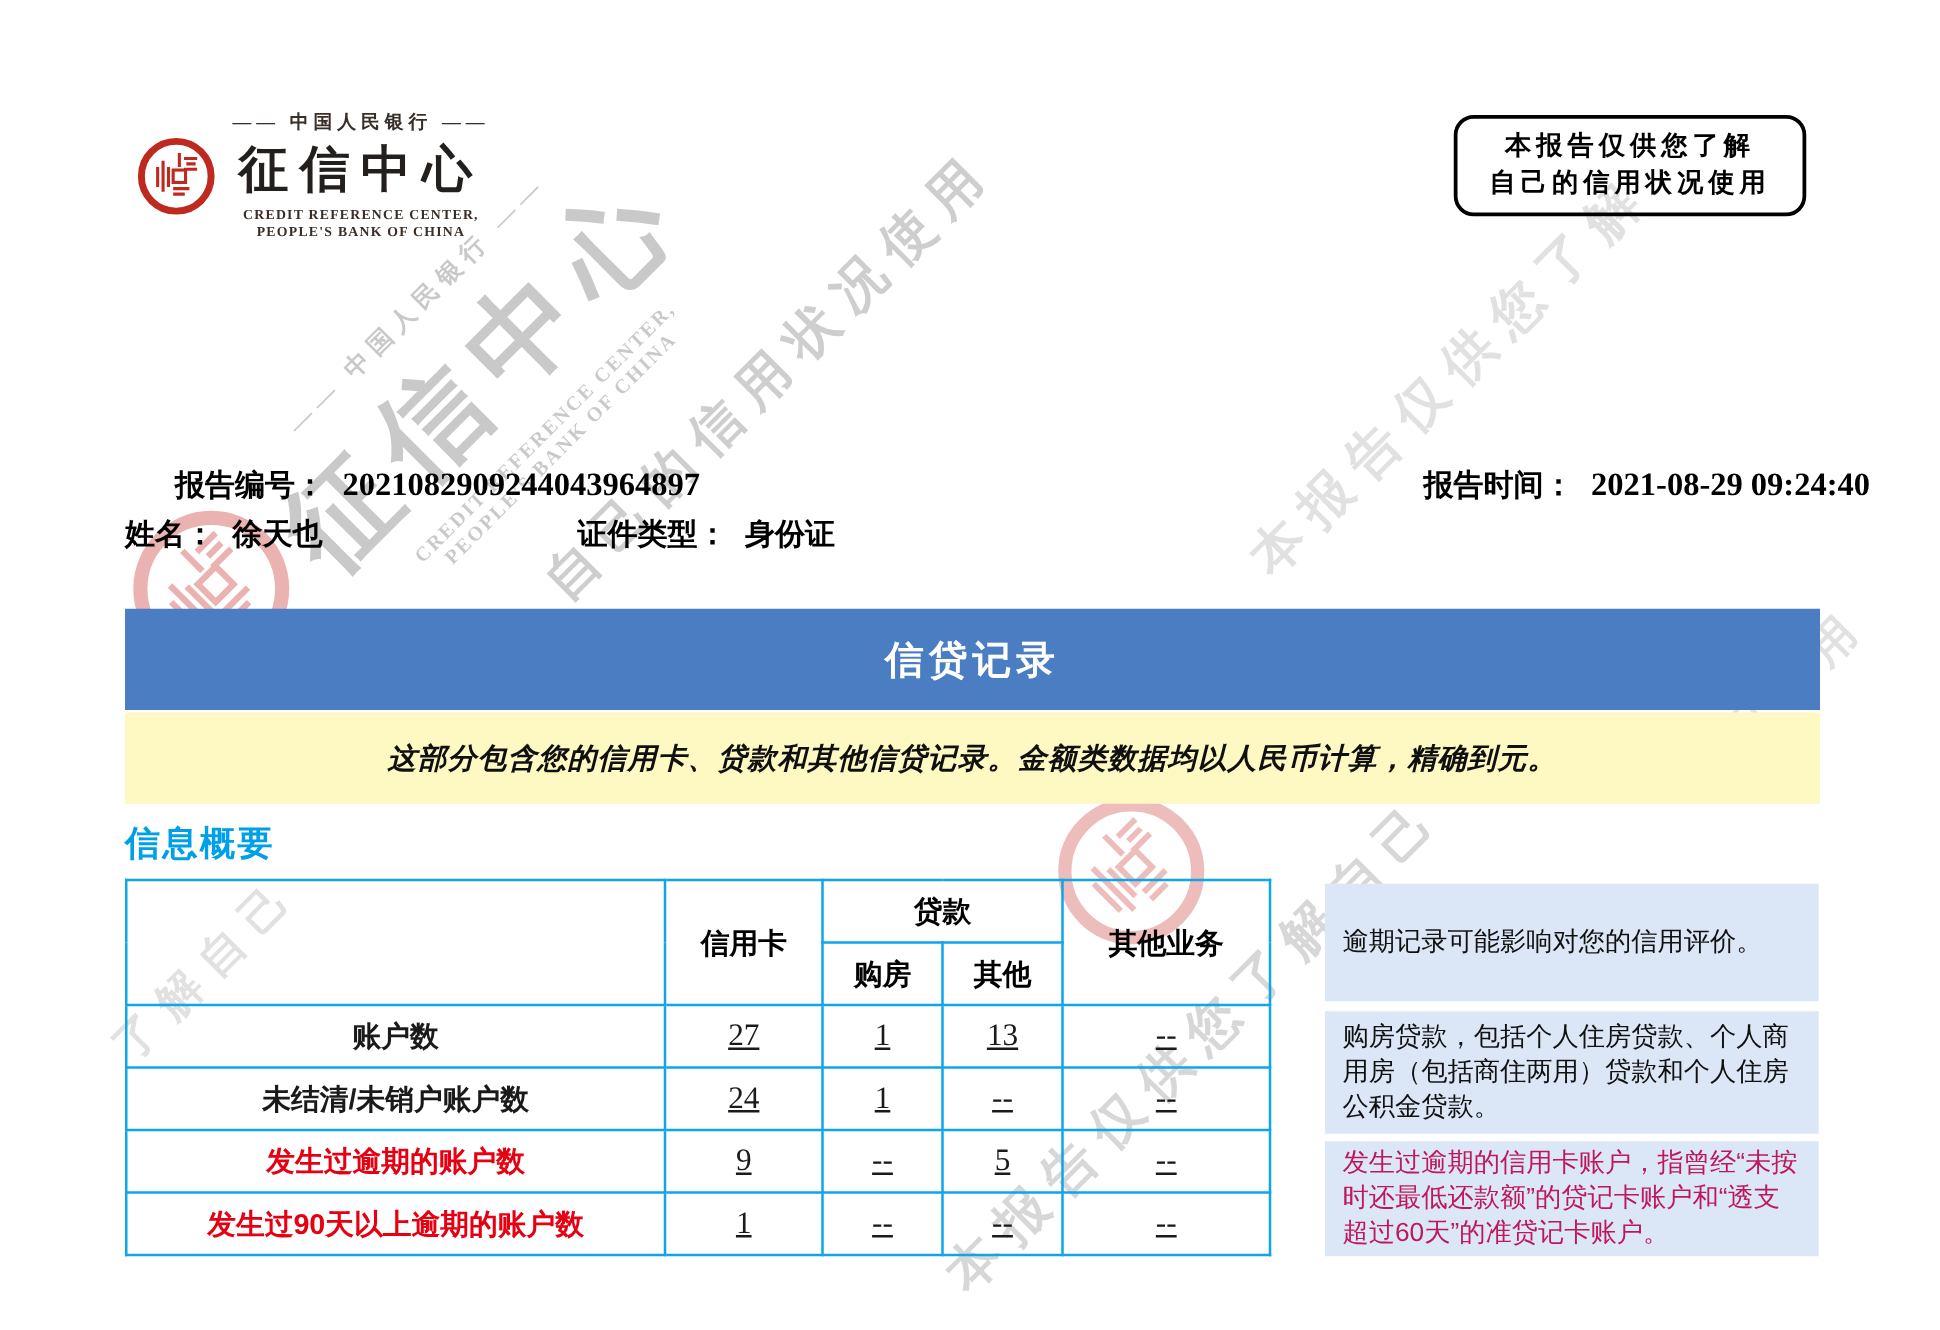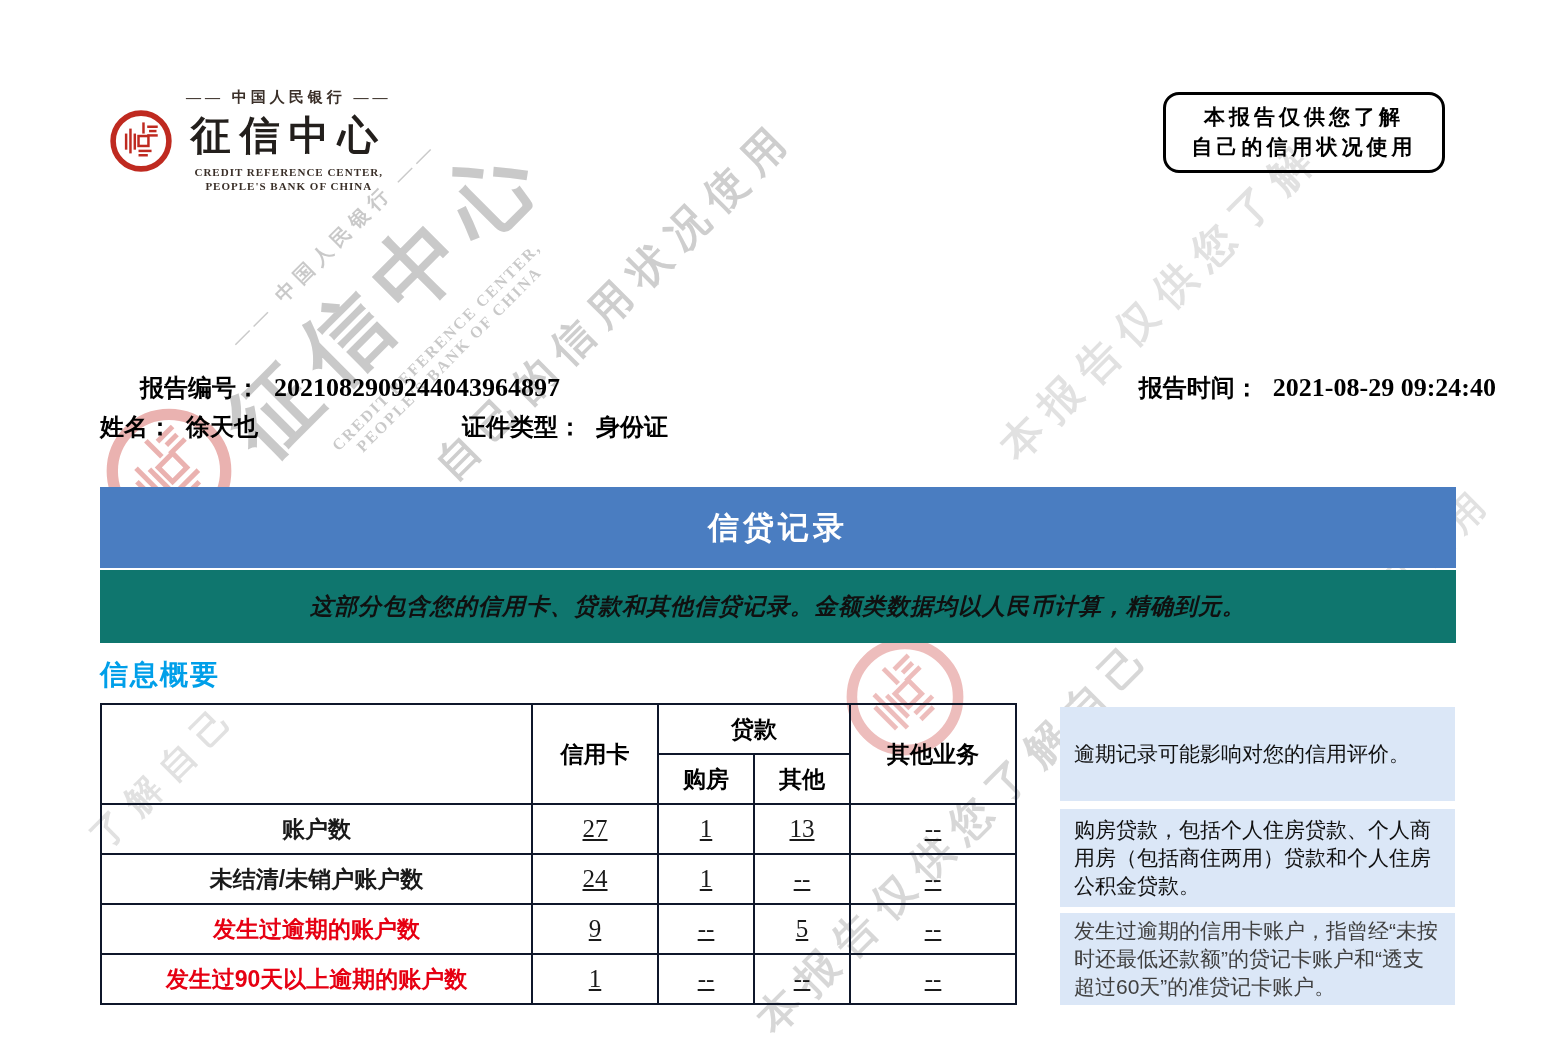--- a/index.html
+++ b/index.html
@@ -50,41 +50,41 @@
   .info-left{position:absolute;left:0;top:0;}
   .info-mid{position:absolute;left:362px;top:0;}
   .info-right{position:absolute;right:0;top:0;}
   .num{font-family:"Liberation Serif",serif;font-size:26px;}
   .sp{display:inline-block;width:48px;}
   .sp-s{display:inline-block;width:14px;}
 
   .banner{left:100px;top:487px;width:1356px;height:81px;background:#4a7dc1;color:#fff;
           display:flex;align-items:center;justify-content:center;font-size:31px;
           font-weight:700;letter-spacing:4px;}
-  .subband{left:100px;top:570px;width:1356px;height:73px;background:#0f766e;
+  .subband{left:100px;top:570px;width:1356px;height:73px;background:#fef9c3;
            display:flex;align-items:center;justify-content:center;font-size:23px;
            font-weight:700;font-style:italic;color:#101010;letter-spacing:1px;}
 
   .sec-heading{left:100px;top:656px;font-size:28px;font-weight:700;color:#009fe9;letter-spacing:2px;}
 
   table.summary{position:absolute;left:100px;top:703px;border-collapse:collapse;table-layout:fixed;}
-  table.summary th, table.summary td{border:2px solid #0f172a;padding:0;}
+  table.summary th, table.summary td{border:2px solid #0ea5e9;padding:0;}
   table.summary th{font-size:23px;font-weight:700;color:#000;text-align:center;}
   td.rlabel{font-size:23px;font-weight:700;text-align:center;padding-left:14px;}
   td.val{font-family:"Liberation Serif",serif;font-size:25px;text-align:center;color:#1a1a1a;text-decoration:underline;}
   tr.red td.rlabel{color:#e60012;}
   .c0{width:431px;} .c1{width:126px;} .c2{width:96px;} .c3{width:96px;} .c4{width:166px;}
   .hr{height:50px;} .dr{height:50px;}
 
   .note{position:absolute;left:1060px;width:367px;background:#dbe7f7;display:flex;
         align-items:center;font-size:21px;line-height:1.34;color:#111;
         padding:0 14px;}
   .note1{top:707px;height:94px;}
   .note2{top:809px;height:98px;}
-  .note3{top:913px;height:92px;color:#404040;}
+  .note3{top:913px;height:92px;color:#be185d;}
 </style>
 </head>
 <body>
 
 <svg width="0" height="0" style="position:absolute">
   <symbol id="emblem" viewBox="0 0 100 100">
     <circle cx="50" cy="50" r="45" fill="none" stroke="currentColor" stroke-width="9"></circle>
     <g stroke="currentColor" stroke-width="4" fill="none">
       <line x1="26" y1="38" x2="26" y2="64"></line>
       <line x1="33" y1="30" x2="33" y2="70"></line>

